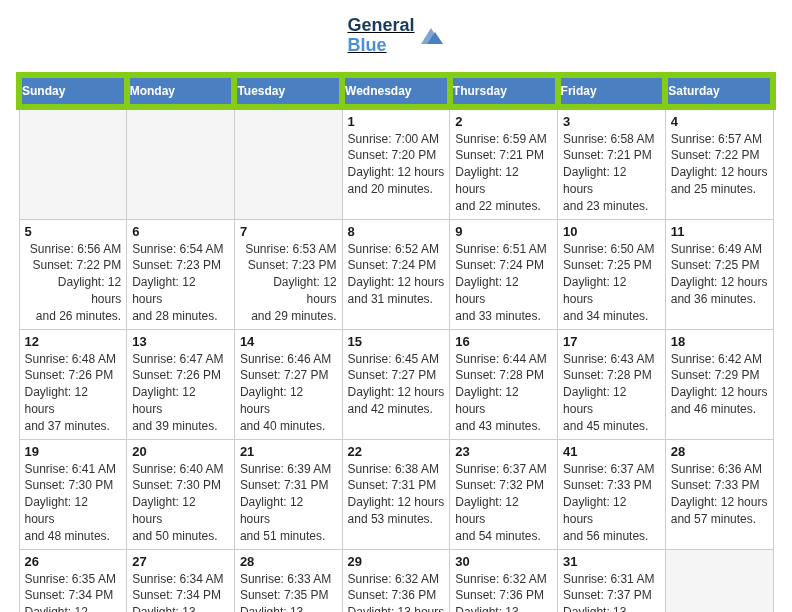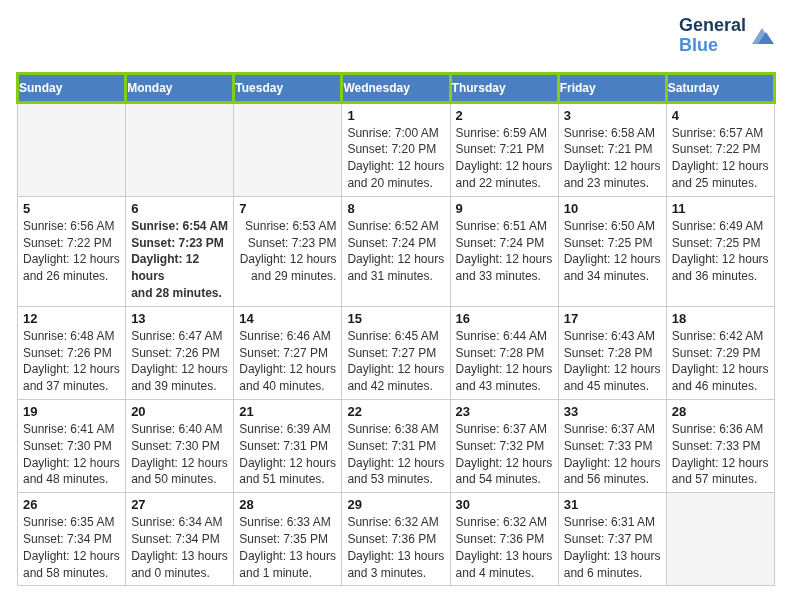--- a/index.html
+++ b/index.html
@@ -6,22 +6,23 @@
     body {
       font-family: Arial, sans-serif;
       background: #fff;
       width: 792px;
       min-height: 612px;
       padding: 16px;
     }
     .header {
       display: flex;
       align-items: flex-start;
-      justify-content: flex-end;
+      justify-content: center;
       margin-bottom: 16px;
+      text-decoration: underline;
     }
     .logo {
       display: flex;
       align-items: center;
     }
     .logo-text {
       font-size: 18px;
       font-weight: bold;
       color: #1a3a5c;
       line-height: 1.1;
@@ -53,21 +54,21 @@
       margin-top: 8px;
       font-size: 11px;
     }
     .calendar th {
       background: #4a7fc1;
       color: #fff;
       padding: 6px 0;
       text-align: left;
       font-size: 12px;
       font-weight: bold;
-      border: 3px solid #84cc16;
+      border: 6px solid #84cc16;
     }
     .calendar td {
       border: 1px solid #ccc;
       vertical-align: top;
       padding: 4px 5px;
       width: 108px;
       min-height: 80px;
       background: #fff;
     }
     .calendar td.empty {
@@ -150,28 +151,28 @@
           <div class="day-number">4</div>
           <div class="day-info" style="white-space: pre-line;">Sunrise: 6:57 AM
 Sunset: 7:22 PM
 Daylight: 12 hours
 and 25 minutes.</div>
         </td>
       </tr>
       <tr>
         <td>
           <div class="day-number">5</div>
-          <div class="day-info" style="white-space: pre-line;">Sunrise: 6:56 AM
+          <div class="day-info" style="white-space: pre-line; text-align: right;">Sunrise: 6:56 AM
 Sunset: 7:22 PM
 Daylight: 12 hours
 and 26 minutes.</div>
         </td>
         <td>
           <div class="day-number">6</div>
-          <div class="day-info" style="white-space: pre-line; font-weight: bold;">Sunrise: 6:54 AM
+          <div class="day-info" style="white-space: pre-line;">Sunrise: 6:54 AM
 Sunset: 7:23 PM
 Daylight: 12 hours
 and 28 minutes.</div>
         </td>
         <td>
           <div class="day-number">7</div>
           <div class="day-info" style="white-space: pre-line; text-align: right;">Sunrise: 6:53 AM
 Sunset: 7:23 PM
 Daylight: 12 hours
 and 29 minutes.</div>
@@ -286,21 +287,21 @@
 and 53 minutes.</div>
         </td>
         <td>
           <div class="day-number">23</div>
           <div class="day-info" style="white-space: pre-line;">Sunrise: 6:37 AM
 Sunset: 7:32 PM
 Daylight: 12 hours
 and 54 minutes.</div>
         </td>
         <td>
-          <div class="day-number">33</div>
+          <div class="day-number">41</div>
           <div class="day-info" style="white-space: pre-line;">Sunrise: 6:37 AM
 Sunset: 7:33 PM
 Daylight: 12 hours
 and 56 minutes.</div>
         </td>
         <td>
           <div class="day-number">28</div>
           <div class="day-info" style="white-space: pre-line;">Sunrise: 6:36 AM
 Sunset: 7:33 PM
 Daylight: 12 hours

